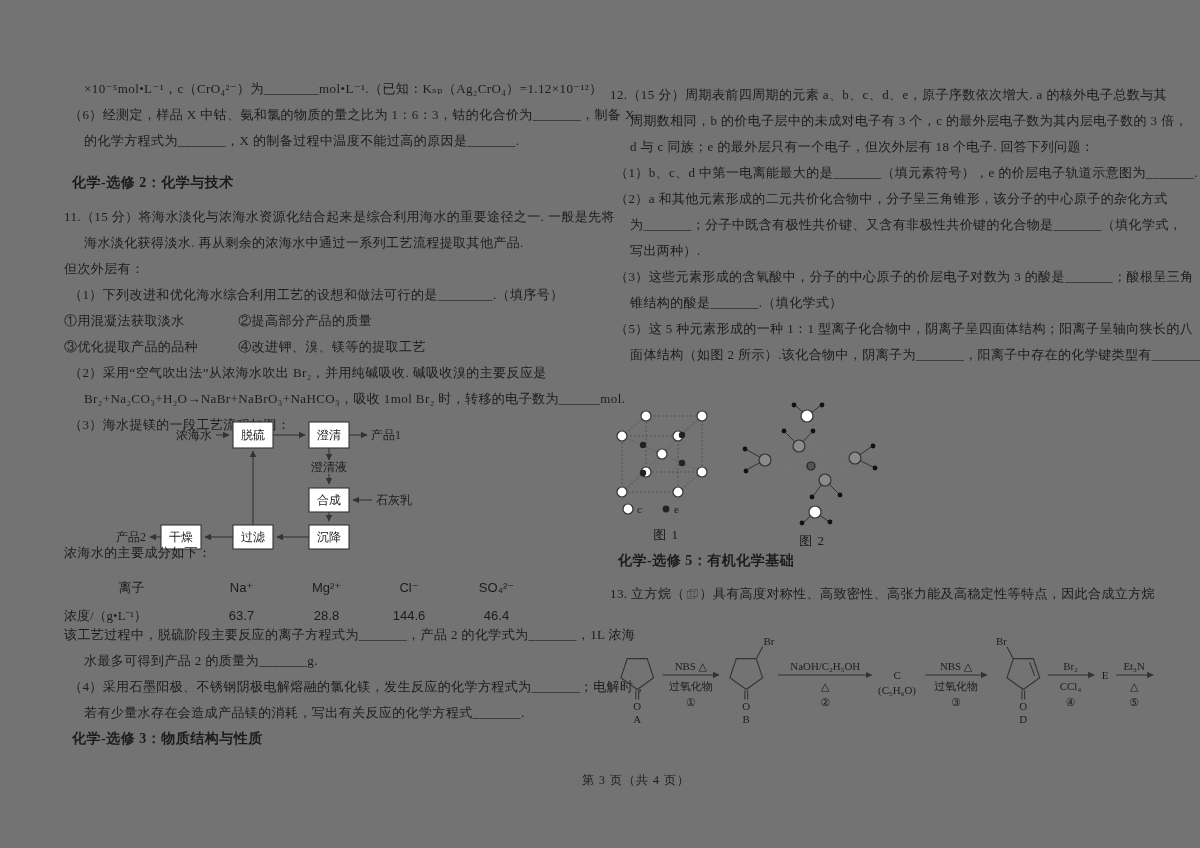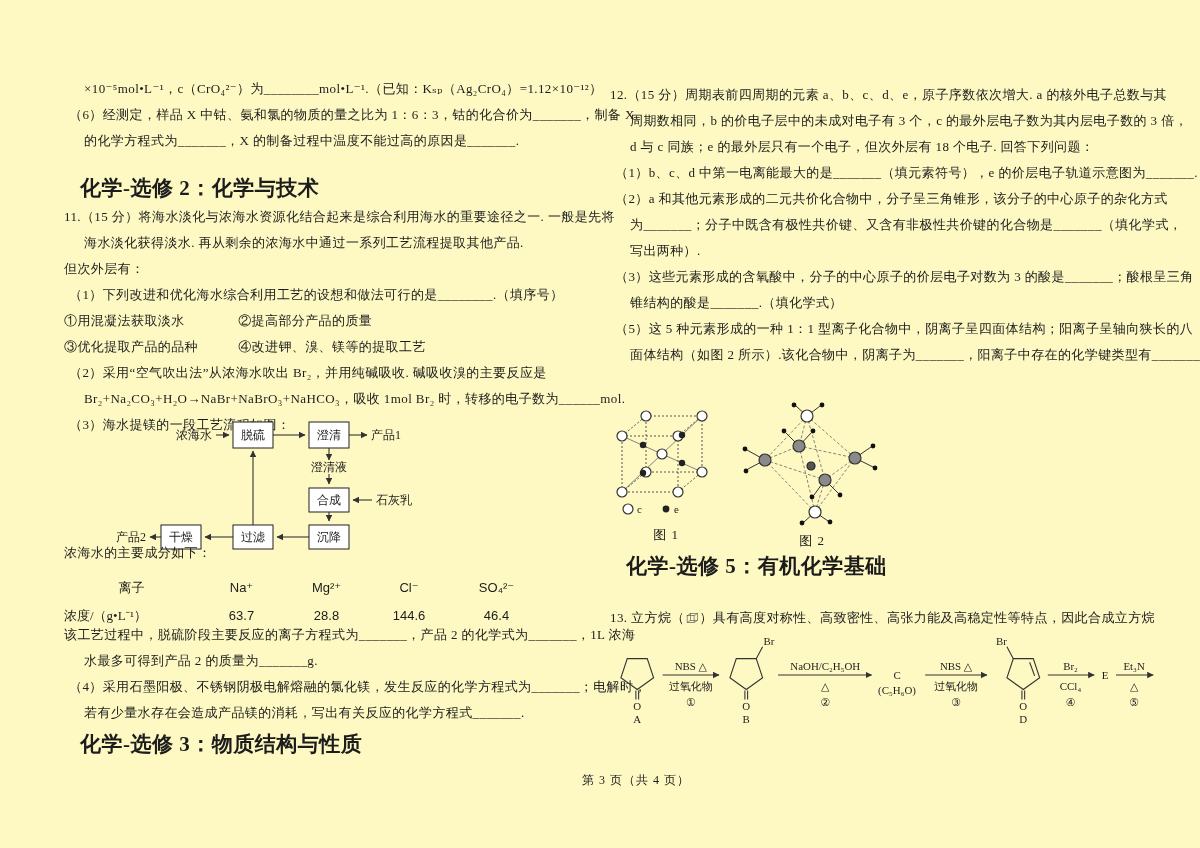--- a/index.html
+++ b/index.html
@@ -1,37 +1,37 @@
 <!DOCTYPE html>
 <html><head>
 <meta charset="utf-8">
 <style>
   html,body{margin:0;padding:0;}
   body{width:1200px;height:848px;background:#ffffff;position:relative;overflow:hidden;
        font-family:"Liberation Serif","DejaVu Serif",serif;color:#1c1c1c;}
-  .page{position:absolute;inset:0;background:#fef9c3;}
+  .page{position:absolute;inset:0;background:#737373;}
   .col{position:absolute;top:0;height:848px;}
   .col.left{left:64px;width:538px;}
   .col.right{left:610px;width:545px;}
   .block{position:absolute;left:0;width:100%;}
   .line{font-size:13px;line-height:26px;white-space:nowrap;letter-spacing:0.4px;}
   .i1{padding-left:20px;}
   .ip{padding-left:5px;}
-  .heading{position:absolute;left:16px;font-size:21px;font-weight:bold;white-space:nowrap;letter-spacing:0.5px;}
+  .heading{position:absolute;left:8px;font-size:14px;font-weight:bold;white-space:nowrap;letter-spacing:0.5px;}
   .flow{position:absolute;}
   svg text{font-family:"Liberation Serif","DejaVu Serif",serif;}
   .chemtable{margin-top:8px;}
   .trow{display:grid;grid-template-columns:135px 85px 85px 80px 95px;font-size:13px;line-height:28px;}
   .trow .c{text-align:center;font-family:"Liberation Sans","DejaVu Sans",sans-serif;}
   .trow .h0{text-align:center;font-family:"Liberation Serif",serif;}
   .trow .r0{text-align:left;font-family:"Liberation Serif",serif;}
   .figbox{position:absolute;text-align:center;}
   .figcap{font-size:13px;margin-top:2px;letter-spacing:1px;}
   .footer{position:absolute;left:0;width:1200px;top:772px;text-align:center;font-size:12px;letter-spacing:1px;padding-left:36px;}
-  .q13line1{font-size:13px;line-height:32px;white-space:nowrap;letter-spacing:0.4px;display:flex;align-items:center;margin-top:24px;}
+  .q13line1{font-size:13px;line-height:32px;white-space:nowrap;letter-spacing:0.4px;display:flex;align-items:center;}
   .q13line1 svg{margin:0 1px;}
 </style>
 </head>
 <body>
 
 <div class="page">
 
   <div class="col left">
 
     <div class="block" style="top:76px">

